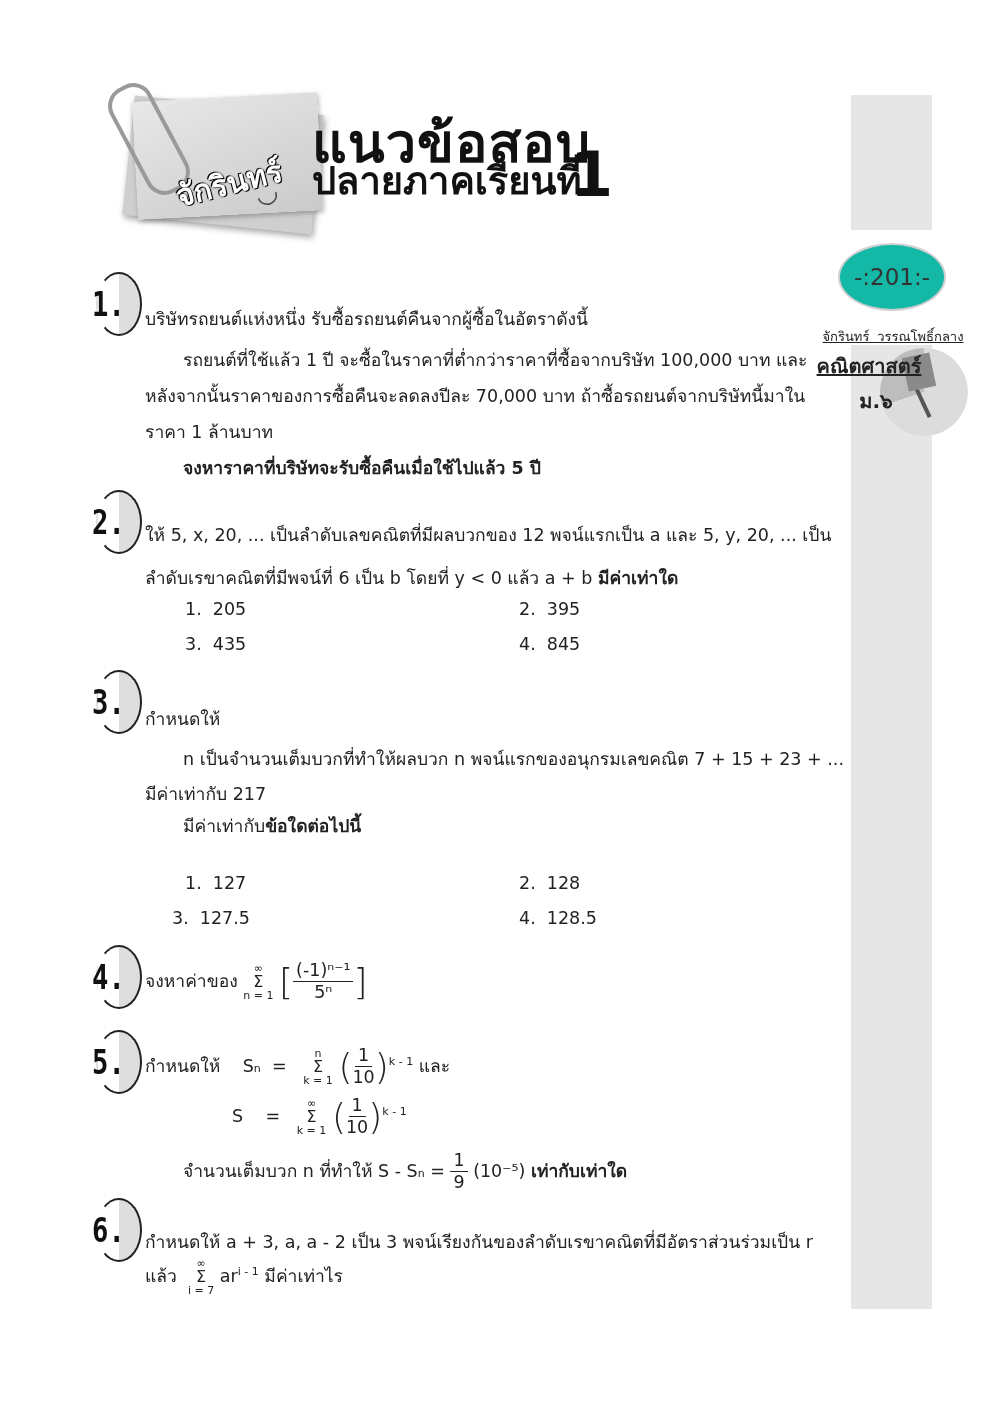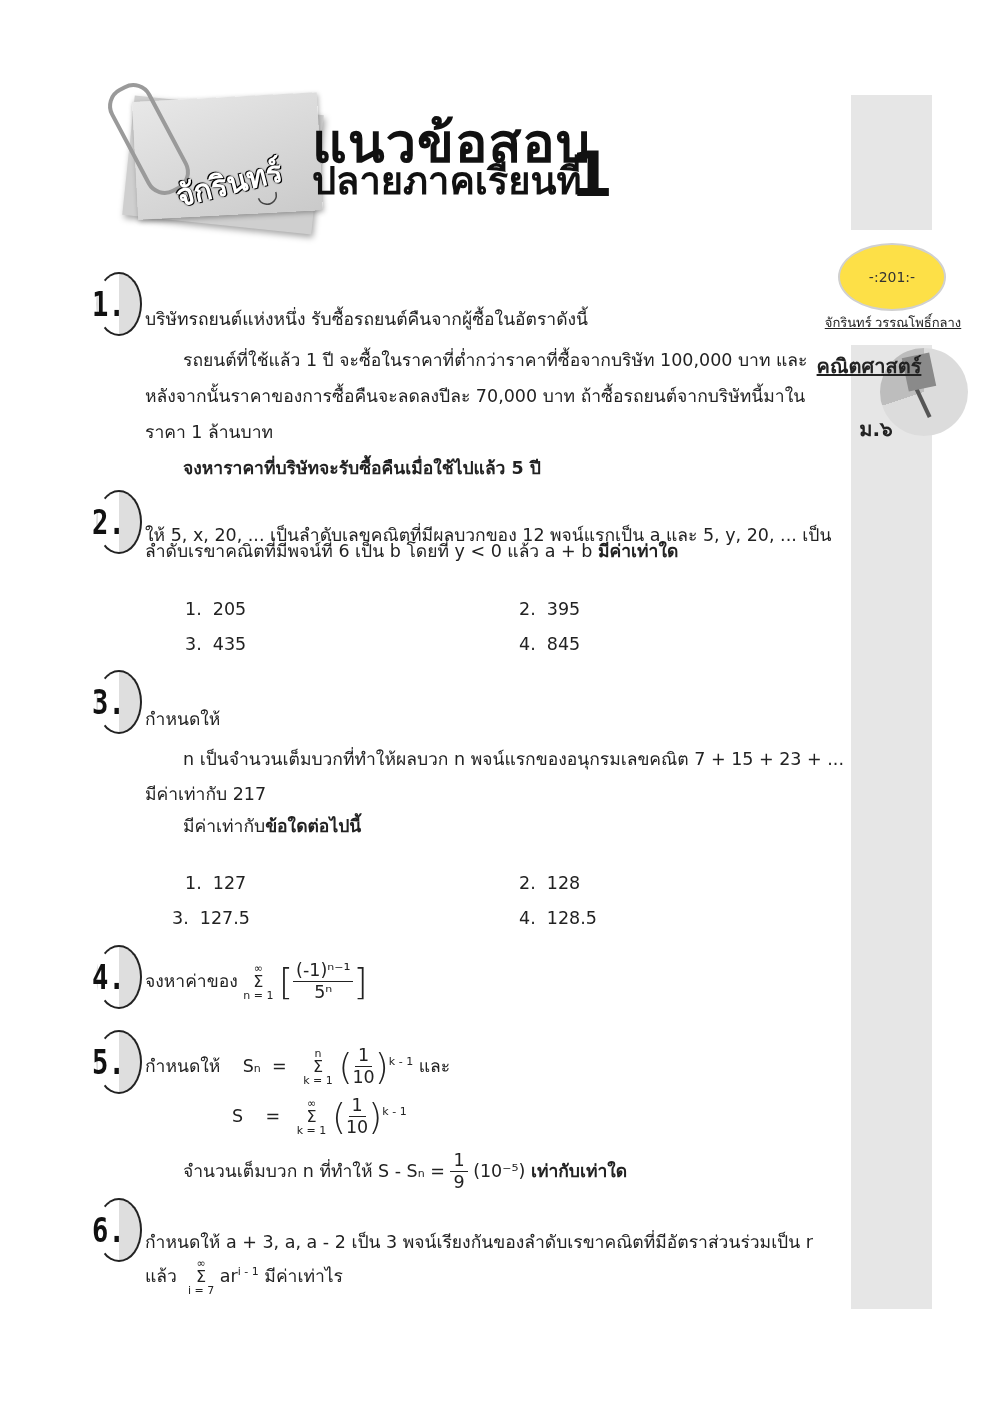--- a/index.html
+++ b/index.html
@@ -11,44 +11,44 @@
   .abs { position: absolute; }
 
   
   .side-bar { left: 851px; width: 81px; background: #e6e6e6; }
   .side-top { top: 95px; height: 135px; }
   .side-bottom { top: 437px; height: 872px; }
   .page-num-circle {
     left: 838px; top: 243px; width: 104px; height: 64px;
     border: 2px solid #d0d0d0; border-radius: 50%;
     display: flex; align-items: center; justify-content: center;
-    font-size: 14px; color: #333; background: #fde047;
+    font-size: 23px; color: #333; background: #14b8a6;
   }
   .author {
-    left: 818px; top: 312px; width: 150px; text-align: center;
+    left: 818px; top: 326px; width: 150px; text-align: center;
     font-size: 13px; color: #222; text-decoration: underline;
-    font-family: Liberation Serif, serif;
+    font-family: Liberation Mono, monospace;
   }
   .subject-box { left: 851px; top: 345px; width: 81px; height: 92px; background: #e6e6e6; }
   .pie {
     left: 880px; top: 348px; width: 88px; height: 88px; border-radius: 50%;
     background: conic-gradient(#dcdcdc 0 70%, #bdbdbd 70% 100%);
   }
   .flag {
     left: 905px; top: 355px; width: 28px; height: 34px; background: #8a8a8a;
     transform: rotate(-12deg);
   }
   .flag-pole { left: 915px; top: 360px; width: 4px; height: 60px; background: #555; transform: rotate(-25deg); }
   .subject {
     left: 794px; top: 350px; width: 150px; text-align: center;
     font-size: 20px; font-weight: bold; color: #222; text-decoration: underline;
   }
   .grade {
     left: 826px; top: 385px; width: 100px; text-align: center;
-    font-size: 20px; font-weight: bold; color: #222; margin-top: 28px;
+    font-size: 20px; font-weight: bold; color: #222;
   }
 
   
   .note-back {
     left: 128px; top: 105px; width: 190px; height: 120px; background: #cfcfcf;
     transform: rotate(6deg); box-shadow: 2px 3px 6px rgba(0,0,0,0.35);
   }
   .note-front {
     left: 135px; top: 97px; width: 185px; height: 118px;
     background: linear-gradient(160deg, #e8e8e8, #cacaca);
@@ -127,21 +127,21 @@
 <div class="txt" style="left:183px;top:346px;">รถยนต์ที่ใช้แล้ว 1 ปี จะซื้อในราคาที่ต่ำกว่าราคาที่ซื้อจากบริษัท 100,000 บาท และ</div>
 <div class="txt" style="left:145px;top:382px;">หลังจากนั้นราคาของการซื้อคืนจะลดลงปีละ 70,000 บาท ถ้าซื้อรถยนต์จากบริษัทนี้มาใน</div>
 <div class="txt" style="left:145px;top:418px;">ราคา 1 ล้านบาท</div>
 <div class="txt b" style="left:183px;top:454px;">จงหาราคาที่บริษัทจะรับซื้อคืนเมื่อใช้ไปแล้ว 5 ปี</div>
 
 <div class="badge" style="left:90px;top:490px;">
   <div class="moon"></div>
   <div class="num">2.</div>
 </div>
 <div class="txt" style="left:145px;top:521px;">ให้ 5, x, 20, ... เป็นลำดับเลขคณิตที่มีผลบวกของ 12 พจน์แรกเป็น a และ 5, y, 20, ... เป็น</div>
-<div class="txt" style="left:145px;top:537px;">
+<div class="txt" style="left:145px;top:564px;">
   <span>ลำดับเรขาคณิตที่มีพจน์ที่ 6 เป็น b โดยที่ y &lt; 0 แล้ว a + b</span>
   <span class="b">มีค่าเท่าใด</span>
 </div>
 <div class="choice" style="left:185px;top:599px;"><span>1.</span>&nbsp;&nbsp;<span>205</span></div>
 <div class="choice" style="left:519px;top:599px;"><span>2.</span>&nbsp;&nbsp;<span>395</span></div>
 <div class="choice" style="left:185px;top:634px;"><span>3.</span>&nbsp;&nbsp;<span>435</span></div>
 <div class="choice" style="left:519px;top:634px;"><span>4.</span>&nbsp;&nbsp;<span>845</span></div>
 
 <div class="badge" style="left:90px;top:670px;">
   <div class="moon"></div>

